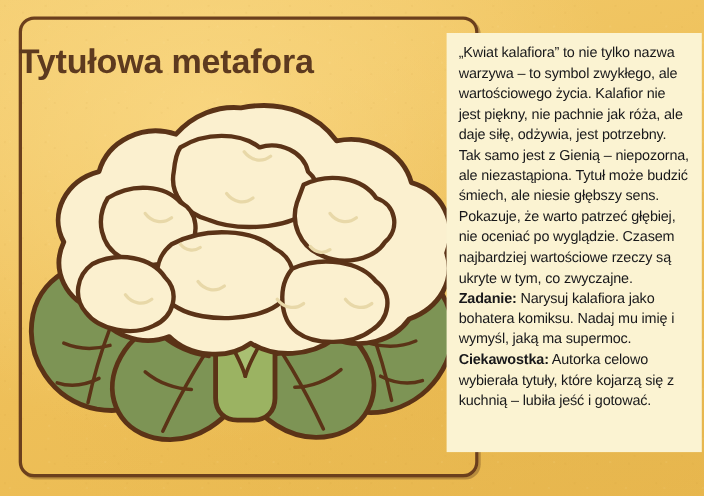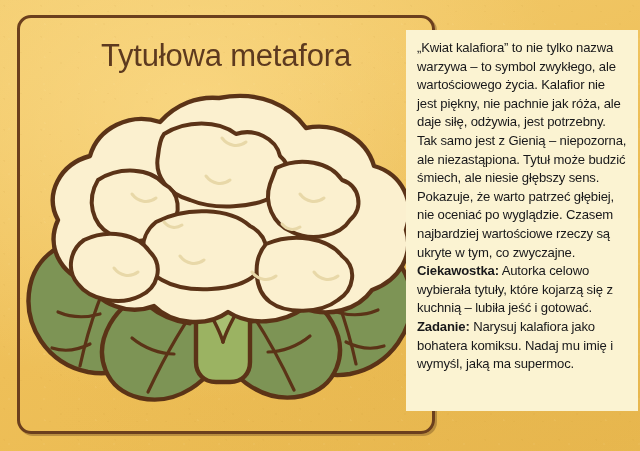--- a/index.html
+++ b/index.html
@@ -46,23 +46,23 @@
     border: 3px solid #6b3f1d;
     border-radius: 14px;
     box-sizing: border-box;
     box-shadow: 2px 2px 0 rgba(92,56,25,0.35);
   }
   #title {
     position: absolute;
     left: 17px;
     top: 38px;
     width: 418px;
-    text-align: center;
+    text-align: left;
     font-size: 31px;
-    font-weight: normal;
+    font-weight: bold;
     color: #5d3a1f;
     letter-spacing: -0.2px;
     white-space: nowrap;
   }
   #veg {
     position: absolute;
     left: 14px;
     top: 76px;
     width: 410px;
     height: 330px;
@@ -187,17 +187,17 @@
           <path d="M150 146 C 155 152, 162 153, 168 149"></path>
           <path d="M268 148 C 273 154, 280 155, 286 151"></path>
         </g>
 
       </g>
     </svg>
   </div>
 
   <div id="panel">
     <p><span>„Kwiat kalafiora” to nie tylko nazwa warzywa – to symbol zwykłego, ale wartościowego życia. Kalafior nie jest piękny, nie pachnie jak róża, ale daje siłę, odżywia, jest potrzebny. Tak samo jest z Gienią – niepozorna, ale niezastąpiona. Tytuł może budzić śmiech, ale niesie głębszy sens. Pokazuje, że warto patrzeć głębiej, nie oceniać po wyglądzie. Czasem najbardziej wartościowe rzeczy są ukryte w tym, co zwyczajne.</span></p>
+    <p><span class="lead">Zadanie:</span><span> Narysuj kalafiora jako bohatera komiksu. Nadaj mu imię i wymyśl, jaką ma supermoc.</span></p>
     <p><span class="lead">Ciekawostka:</span><span> Autorka celowo wybierała tytuły, które kojarzą się z kuchnią – lubiła jeść i gotować.</span></p>
-    <p><span class="lead">Zadanie:</span><span> Narysuj kalafiora jako bohatera komiksu. Nadaj mu imię i wymyśl, jaką ma supermoc.</span></p>
   </div>
 
 </div>
 
 </body></html>

